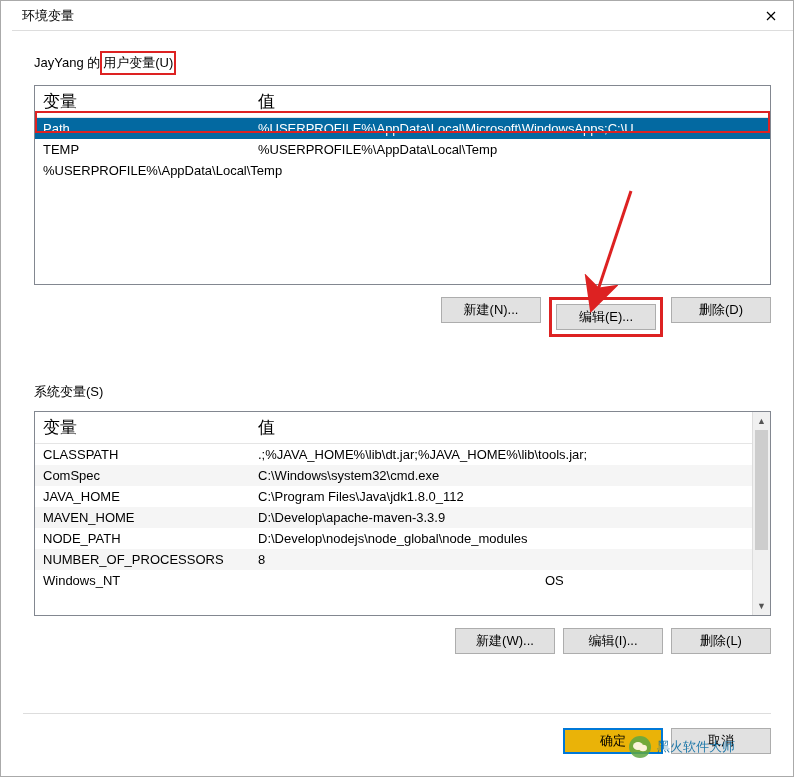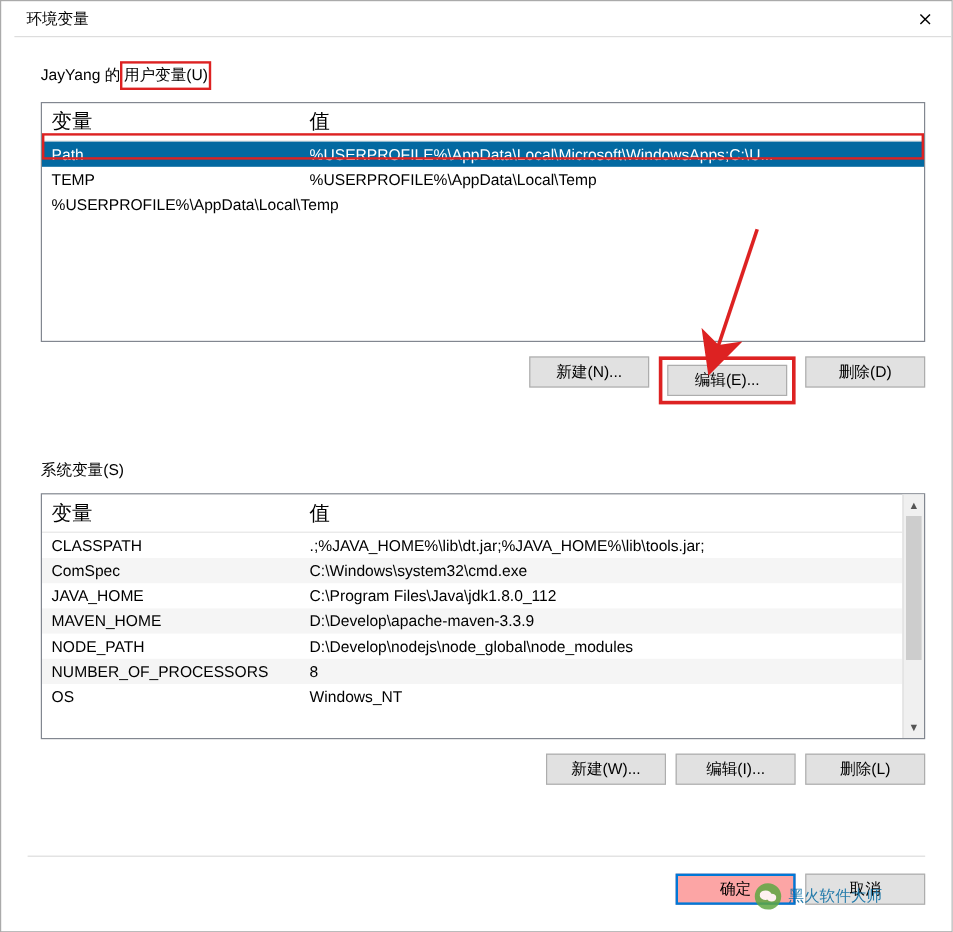--- a/index.html
+++ b/index.html
@@ -20,21 +20,21 @@
 .col-var { width: 215px; }
 .col-val { flex: 1; }
 .table-body { }
 .tr { display: flex; }
 .td { padding: 3px 8px; font-size: 13px; white-space: nowrap; overflow: hidden; }
 .tr.selected { background: #0369a1; color: #fff; }
 .tr.alt { background: #f5f5f5; }
 .buttons-row { display: flex; justify-content: flex-end; gap: 8px; margin-top: 12px; margin-bottom: 24px; }
 .buttons-row.last { }
 .btn { width: 100px; height: 26px; border: 1px solid #adadad; background: #e1e1e1; font-size: 13px; cursor: pointer; display: flex; align-items: center; justify-content: center; }
-.btn.primary { border: 2px solid #0078d7; background: #fca5a5; }
+.btn.primary { border: 2px solid #0078d7; background: #eab308; }
 .edit-red-box { border: 3px solid #d22; padding: 4px; display: inline-block; }
 .scrollbar { width: 18px; background: #f0f0f0; border-left: 1px solid #ddd; display: flex; flex-direction: column; }
 .scroll-arrow { height: 18px; display: flex; align-items: center; justify-content: center; font-size: 9px; color: #555; cursor: pointer; }
 .scroll-track { flex: 1; position: relative; }
 .scroll-thumb { position: absolute; top: 0; left: 2px; right: 2px; height: 120px; background: #cdcdcd; }
 .arrow-svg { position: absolute; pointer-events: none; }
 .dialog-buttons { display: flex; justify-content: flex-end; gap: 8px; padding: 0 22px 18px 0; position: absolute; bottom: 4px; right: 0; border-top: 1px solid #ddd; width: calc(100% - 44px); left: 22px; padding-top: 14px; padding-right: 0; }
 .watermark { position: absolute; bottom: 18px; right: 58px; display: flex; align-items: center; gap: 6px; font-size: 13px; color: #0369a1; opacity: 0.85; pointer-events: none; }
 .wm-icon { width: 22px; height: 22px; border-radius: 50%; background: #5fa843; display: flex; align-items: center; justify-content: center; }
 .sel-red-outline { position: absolute; border: 2px solid #d22; pointer-events: none; }
@@ -131,22 +131,22 @@
           </div>
           <div class="tr">
             <div class="td col-var">NODE_PATH</div>
             <div class="td col-val">D:\Develop\nodejs\node_global\node_modules</div>
           </div>
           <div class="tr alt">
             <div class="td col-var">NUMBER_OF_PROCESSORS</div>
             <div class="td col-val">8</div>
           </div>
           <div class="tr">
+            <div class="td col-val">Windows_NT</div>
             <div class="td col-var">OS</div>
-            <div class="td col-val">Windows_NT</div>
           </div>
         </div>
       </div>
       <div class="scrollbar">
         <div class="scroll-arrow">▲</div>
         <div class="scroll-track">
           <div class="scroll-thumb"></div>
         </div>
         <div class="scroll-arrow">▼</div>
       </div>

